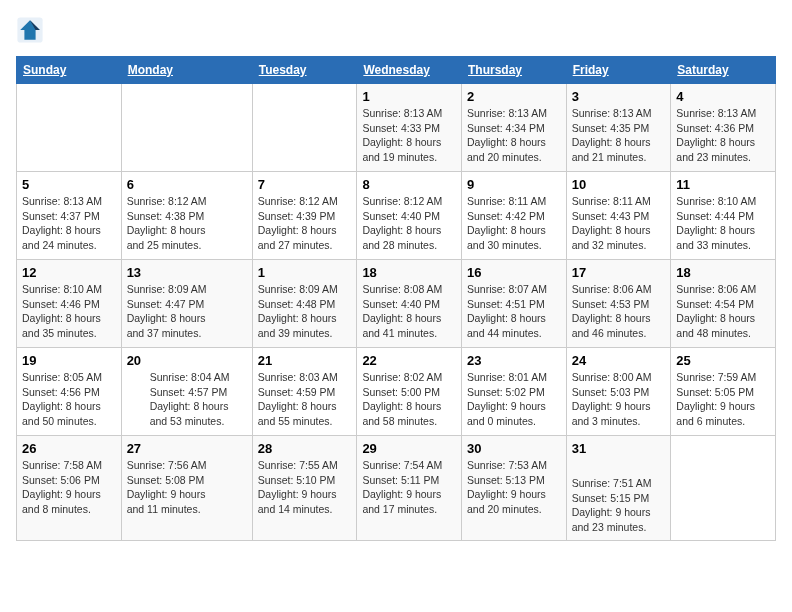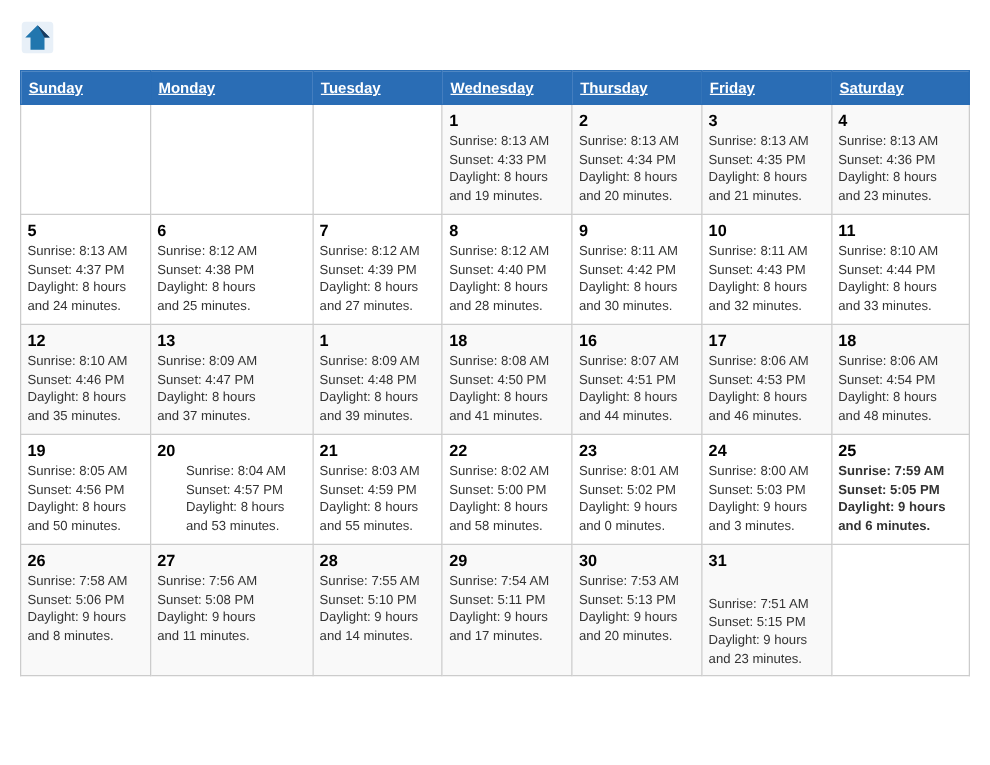--- a/index.html
+++ b/index.html
@@ -221,21 +221,21 @@
         <td>
           <span class="day-num">1</span>
           <div class="day-info" style="white-space: pre-line;">Sunrise: 8:09 AM
 Sunset: 4:48 PM
 Daylight: 8 hours
 and 39 minutes.</div>
         </td>
         <td>
           <span class="day-num">18</span>
           <div class="day-info" style="white-space: pre-line;">Sunrise: 8:08 AM
-Sunset: 4:50 PM
+Sunset: 4:40 PM
 Daylight: 8 hours
 and 41 minutes.</div>
         </td>
         <td>
           <span class="day-num">16</span>
           <div class="day-info" style="white-space: pre-line;">Sunrise: 8:07 AM
 Sunset: 4:51 PM
 Daylight: 8 hours
 and 44 minutes.</div>
         </td>
@@ -292,21 +292,21 @@
         </td>
         <td>
           <span class="day-num">24</span>
           <div class="day-info" style="white-space: pre-line;">Sunrise: 8:00 AM
 Sunset: 5:03 PM
 Daylight: 9 hours
 and 3 minutes.</div>
         </td>
         <td>
           <span class="day-num">25</span>
-          <div class="day-info" style="white-space: pre-line; font-weight: bold;">Sunrise: 7:59 AM
+          <div class="day-info" style="white-space: pre-line;">Sunrise: 7:59 AM
 Sunset: 5:05 PM
 Daylight: 9 hours
 and 6 minutes.</div>
         </td>
       </tr>
       <tr>
         <td>
           <span class="day-num">26</span>
           <div class="day-info" style="white-space: pre-line;">Sunrise: 7:58 AM
 Sunset: 5:06 PM

